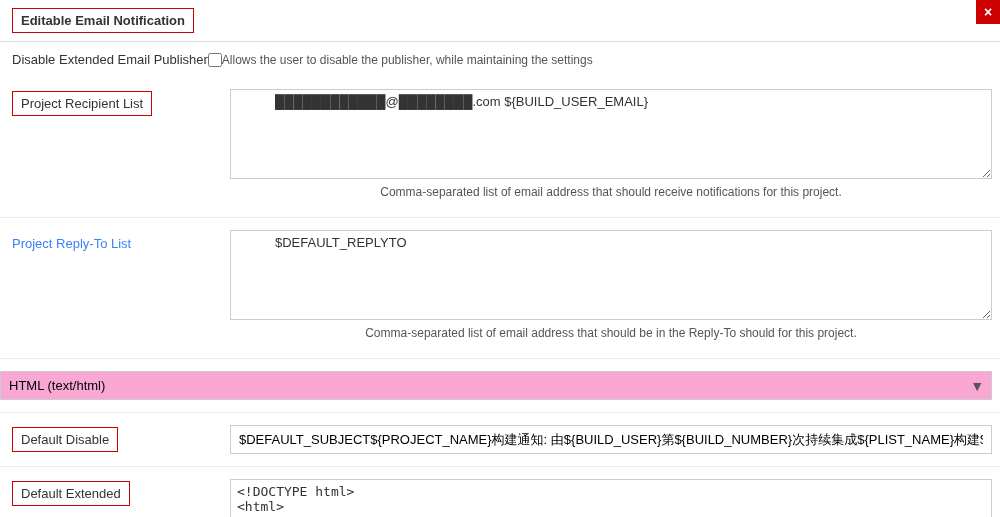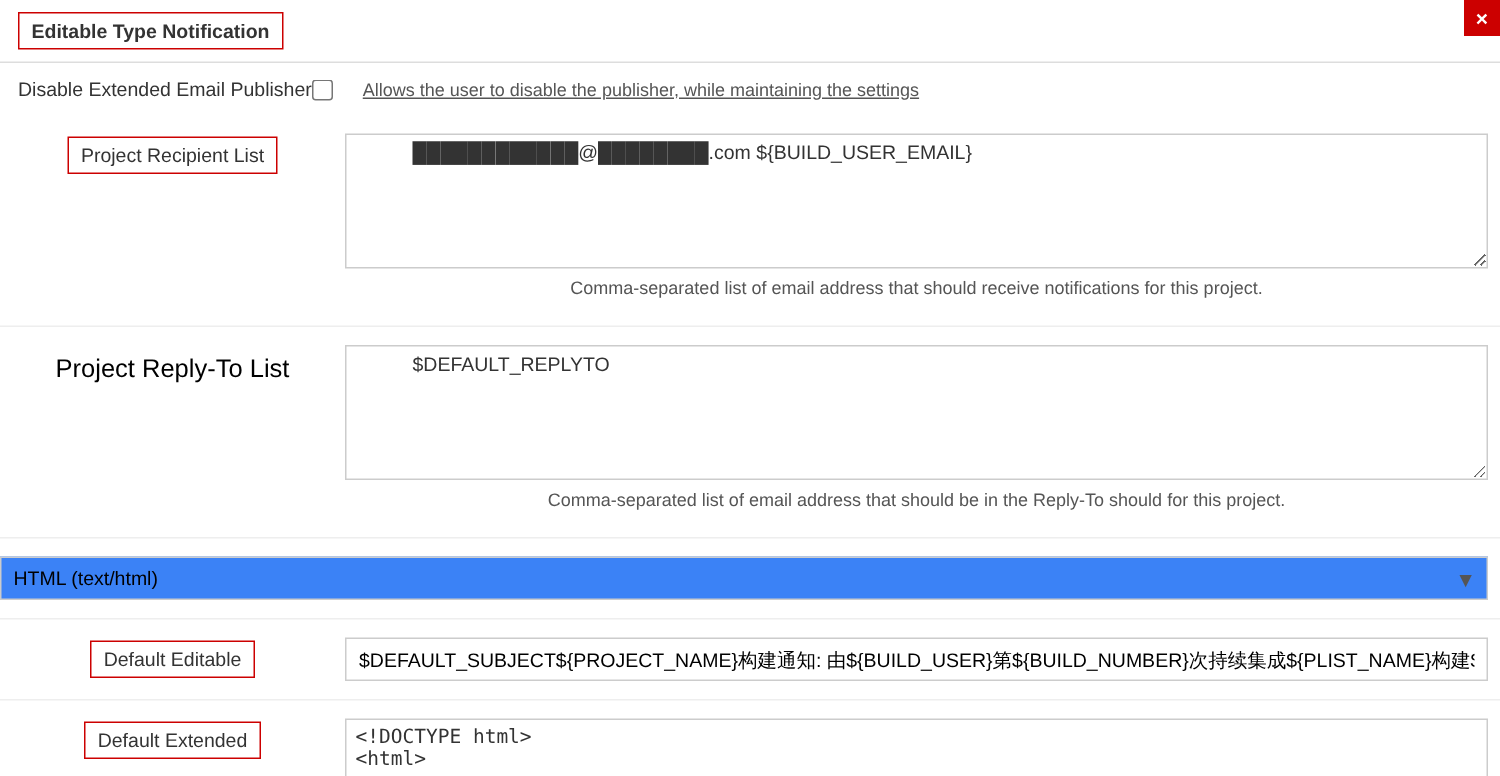--- a/index.html
+++ b/index.html
@@ -55,32 +55,31 @@
       align-items: flex-start;
       border-bottom: 1px solid #eee;
       padding: 8px 0;
     }
     .row-label {
       width: 230px;
       min-width: 230px;
       padding: 6px 12px;
       display: flex;
       align-items: flex-start;
-      justify-content: center;
     }
     .label-box {
       border: 1px solid #cc0000;
       padding: 4px 8px;
       font-size: 13px;
       color: #333;
       display: inline-block;
     }
     .label-plain {
-      font-size: 17px;
-      color: #000000;
+      font-size: 13px;
+      color: #3b82f6;
       padding: 4px 0;
     }
     .row-content {
       flex: 1;
       padding: 4px 8px 4px 0;
       display: flex;
       flex-direction: column;
     }
     .helper-text {
       font-size: 12px;
@@ -111,21 +110,21 @@
     .select-wrapper {
       position: relative;
       width: 100%;
     }
     .select-wrapper select {
       width: 100%;
       padding: 6px 30px 6px 8px;
       font-size: 13px;
       border: 1px solid #ccc;
       appearance: none;
-      background: #3b82f6;
+      background: #f9a8d4;
       cursor: pointer;
     }
     .select-arrow {
       position: absolute;
       right: 8px;
       top: 50%;
       transform: translateY(-50%);
       pointer-events: none;
       font-size: 14px;
       color: #555;
@@ -155,35 +154,33 @@
       font-size: 13px;
       color: #333;
     }
     .disable-checkbox {
       width: 14px;
       height: 14px;
     }
     .disable-helper {
       font-size: 12px;
       color: #555;
-      margin-left: 20px;
-      text-decoration: underline;
     }
     .textarea-scroll {
       overflow-y: auto;
       padding-left: 44px;
     }
   </style>
 </head>
 <body>
 
 <div class="container">
 
   <div class="header-bar">
-    <span class="header-title">Editable Type Notification</span>
+    <span class="header-title">Editable Email Notification</span>
     <div class="close-btn">×</div>
   </div>
 
   <div class="content">
 
     <div class="disable-row">
       <span class="disable-label">Disable Extended Email Publisher</span>
       <input type="checkbox" class="disable-checkbox" style="">
       <span class="disable-helper">Allows the user to disable the publisher, while maintaining the settings</span>
     </div>
@@ -218,21 +215,21 @@
             <option>Plain Text (text/plain)</option>
             <option>Both HTML and Plain Text (multipart/alternative)</option>
           </select>
           <span class="select-arrow">▼</span>
         </div>
       </div>
     </div>
 
     <div class="row">
       <div class="row-label">
-        <span class="label-box">Default Editable</span>
+        <span class="label-box">Default Disable</span>
       </div>
       <div class="row-content">
         <input type="text" class="subject-input" value="$DEFAULT_SUBJECT${PROJECT_NAME}构建通知: 由${BUILD_USER}第${BUILD_NUMBER}次持续集成${PLIST_NAME}构建$" style="">
       </div>
     </div>
 
     <div class="row">
       <div class="row-label">
         <span class="label-box">Default Extended</span>
       </div>

